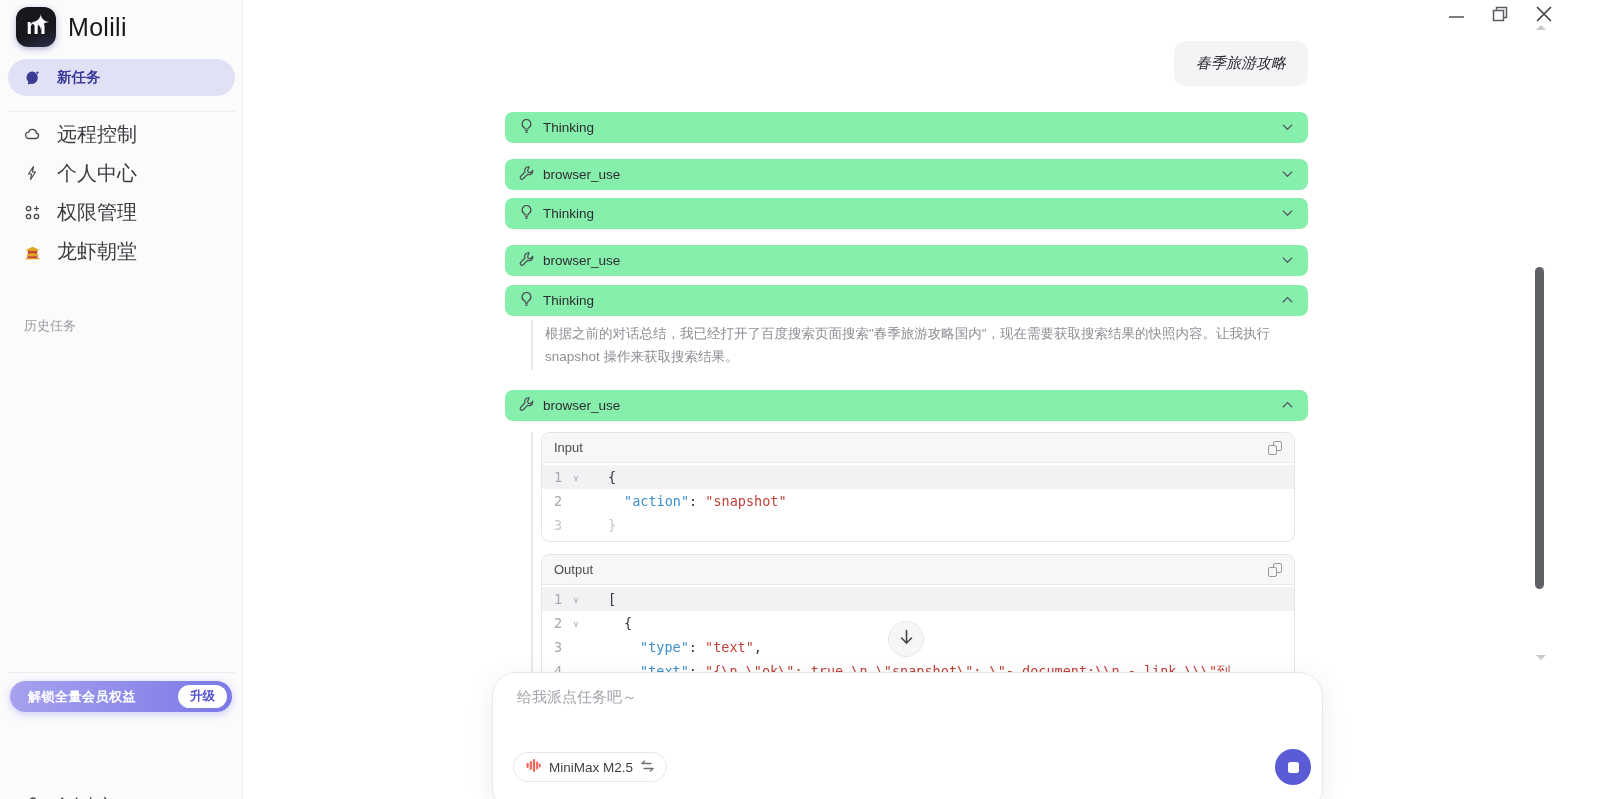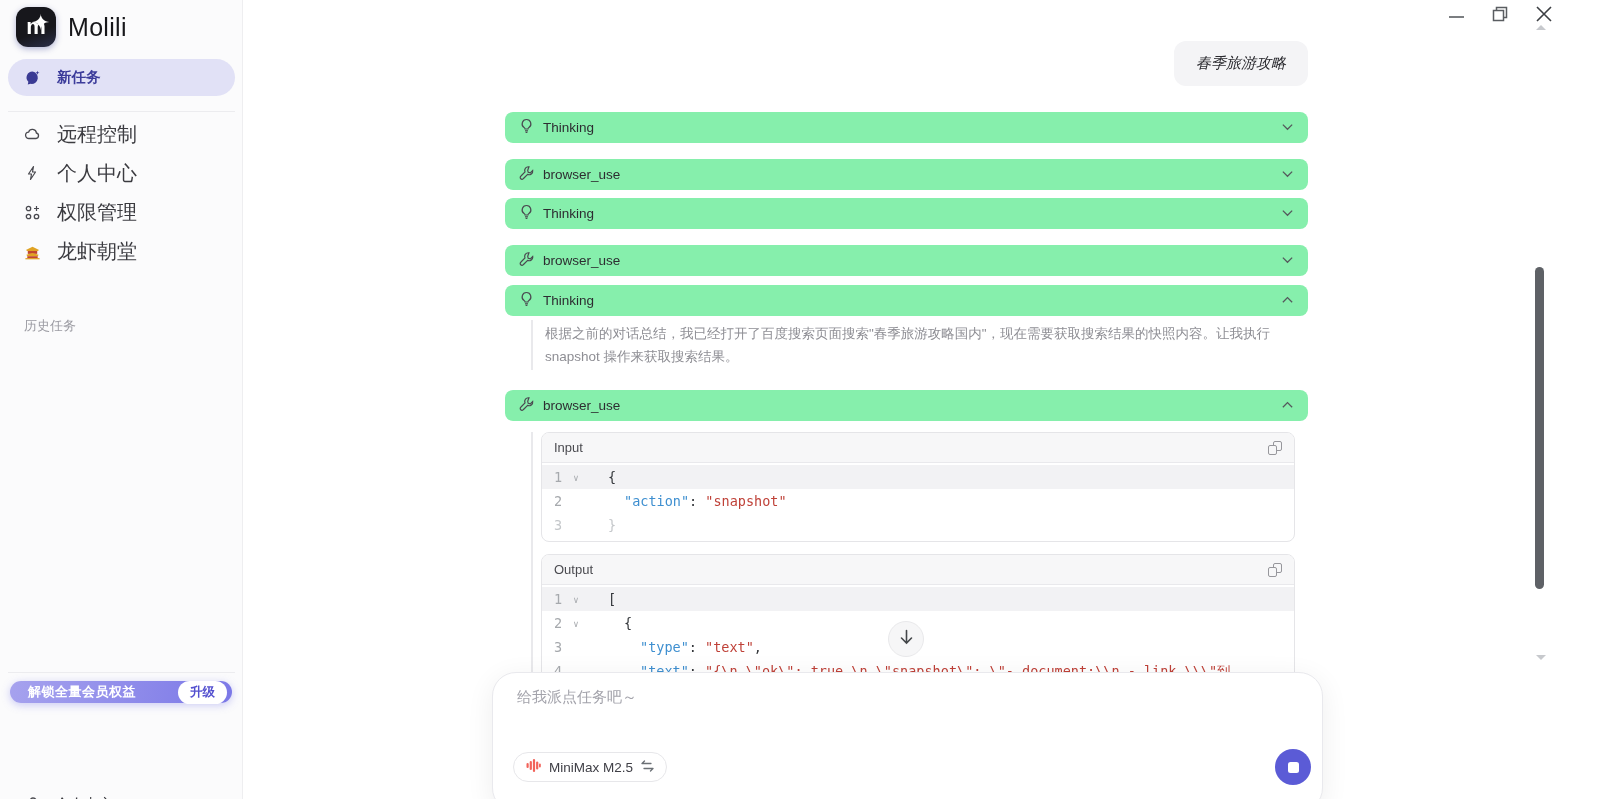--- a/index.html
+++ b/index.html
@@ -25,21 +25,21 @@
   .nav-item { position:absolute; left:8px; width:227px; height:32px; display:flex; align-items:center;
     gap:16px; padding:0 16px; cursor:pointer; border-radius:16px; }
   .nav-item .lbl { color:#3b3b40; font-size:20px; }
   .icon16 { width:17px; height:17px; flex:0 0 17px; display:flex; align-items:center; justify-content:center; }
 
   .hist-label { position:absolute; left:24px; top:317px; font-size:13px; color:#9b9ba2; }
   .hist-pill { position:absolute; left:8px; top:341px; width:223px; height:34px; border-radius:17px;
     background:#e5e5e8; display:flex; align-items:center; padding:0 20px; cursor:pointer; }
   .hist-pill .lbl { font-size:13.5px; color:#29292d; white-space:nowrap; overflow:hidden; }
 
-  .upgrade { position:absolute; left:10px; top:681px; width:222px; height:22px; border-radius:16px;
+  .upgrade { position:absolute; left:10px; top:681px; width:222px; height:31px; border-radius:16px;
     background:linear-gradient(100deg,#a6a2ee 0%,#7b78e7 100%); display:flex; align-items:center;
     justify-content:space-between; padding:0 5px 0 18px; cursor:pointer;
     box-shadow:0 2px 8px rgba(110,108,230,.35); }
   .upgrade .txt { color:#fff; font-size:13px; font-weight:bold; letter-spacing:.5px; }
   .upgrade .btn { background:#fff; color:#5350cf; font-size:12.5px; font-weight:bold;
     border-radius:12px; padding:3px 12px; }
   .credits { position:absolute; left:8px; top:727px; width:227px; height:30px; display:flex;
     align-items:center; gap:12px; padding:0 16px; cursor:pointer; }
   .credits .amt { font-size:14.5px; color:#3e3e44; flex:1; }
   .profile { position:absolute; left:8px; top:789px; width:227px; height:30px; display:flex;

